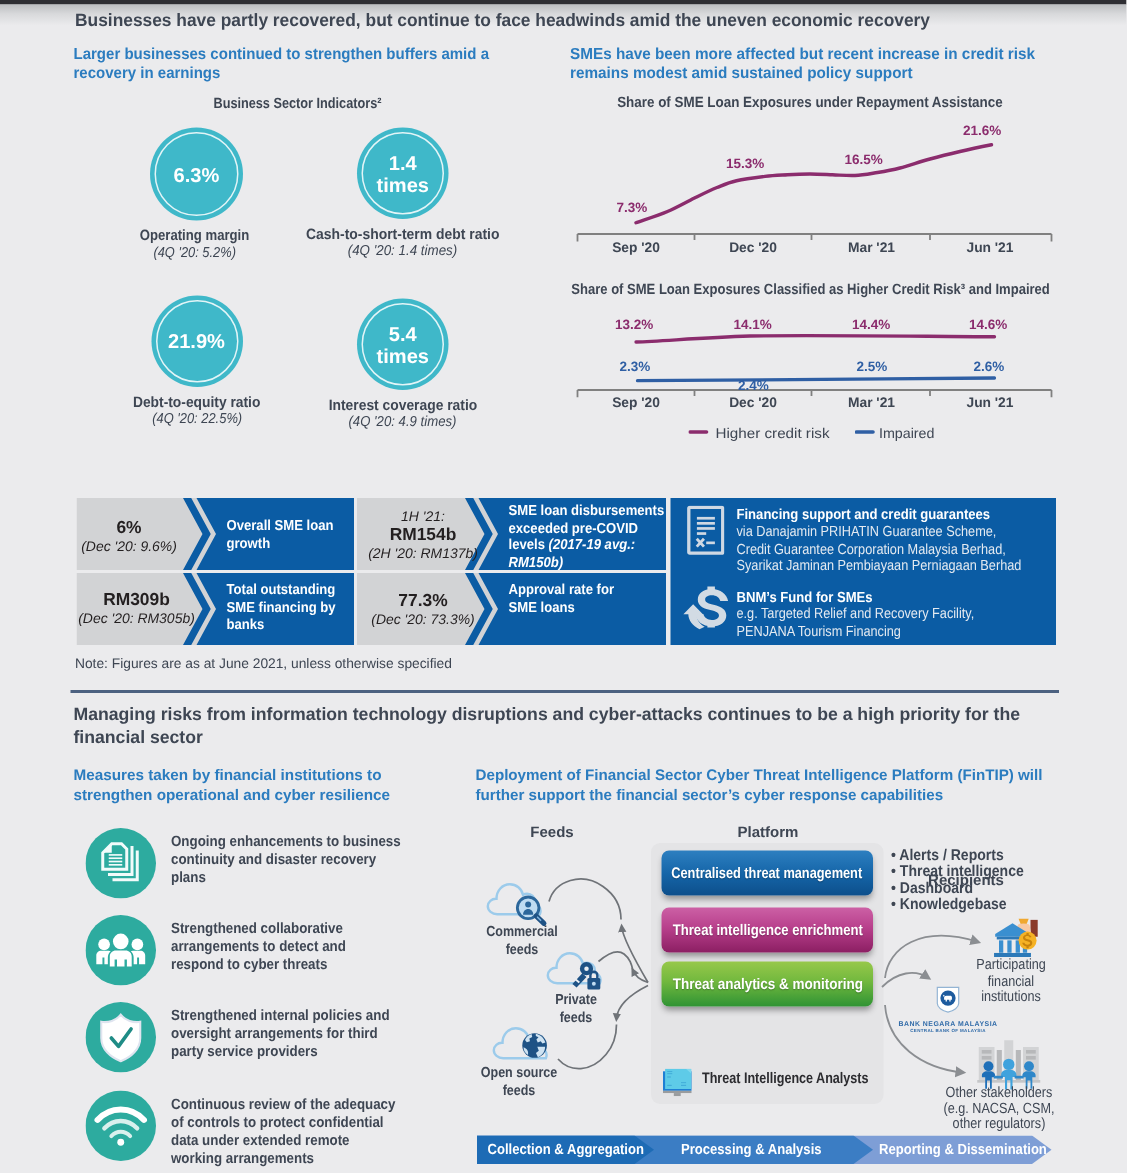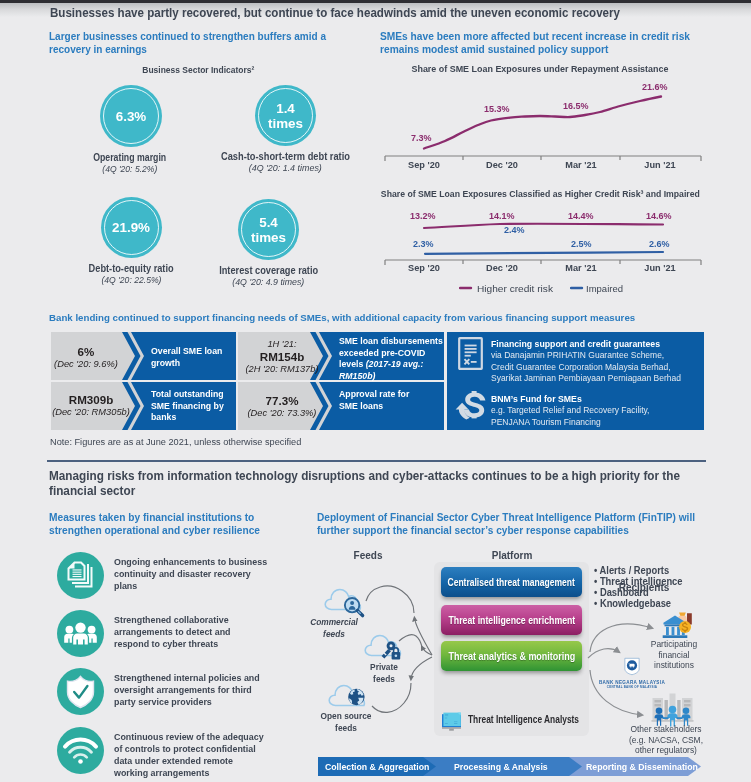--- a/index.html
+++ b/index.html
@@ -107,21 +107,21 @@
       <span>6.3%</span>
     </div>
     <div class="ind-lab ctr" style="margin-top:5px;width:84px;margin-left:-1px;">
         <span style="display: inline-block; transform-origin: center center; transform: scaleX(0.87573);">Operating margin</span>
       </div>
     <div class="ind-sub ctr" style="width:84px;margin-left:-1px;">
         <span style="display: inline-block; transform-origin: center center; transform: scaleX(0.8934);">(4Q '20: 5.2%)</span>
       </div>
   </div>
 
-  <div class="ind" style="left:218px;top:83px;width:135px;">
+  <div class="ind" style="left:201px;top:83px;width:135px;">
     <div class="circ" style="width:61px;height:61px;margin:2px auto 0;font-size:13.4px;flex-direction:column;">
       <span>1.4</span>
       <span>times</span>
     </div>
     <div class="ind-lab ctr" style="margin-top:5px;">
         <span style="display: inline-block; transform-origin: center center; transform: scaleX(0.92868);">Cash-to-short-term debt ratio</span>
       </div>
     <div class="ind-sub ctr">
         <span style="display: inline-block; transform-origin: center center; transform: scaleX(0.92846);">(4Q '20: 1.4 times)</span>
       </div>
@@ -184,39 +184,38 @@
     <path d="M 5,60 L 5,55 M 5,55 L 321,55 M 321,55 L 321,60" fill="none" stroke="#808080" stroke-width="1.2"></path>
     <path d="M 83,55 L 83,59 M 161,55 L 161,59 M 240,55 L 240,59" fill="none" stroke="#808080" stroke-width="1.2"></path>
   </svg>
 
   <div class="dlab p" style="left:410px;top:211px;">13.2%</div>
   <div class="dlab p" style="left:489px;top:211px;">14.1%</div>
   <div class="dlab p" style="left:568px;top:211px;">14.4%</div>
   <div class="dlab p" style="left:646px;top:211px;">14.6%</div>
 
   <div class="dlab b" style="left:413px;top:239px;">2.3%</div>
-  <div class="dlab b" style="left:492px;top:225px;margin-left:12px;">2.4%</div>
+  <div class="dlab b" style="left:492px;top:252px;">2.4%</div>
   <div class="dlab b" style="left:571px;top:239px;">2.5%</div>
   <div class="dlab b" style="left:649px;top:239px;">2.6%</div>
 
   <div class="xtick" style="left:396px;top:263px;width:56px;">Sep '20</div>
   <div class="xtick" style="left:474px;top:263px;width:56px;">Dec '20</div>
   <div class="xtick" style="left:553px;top:263px;width:56px;">Mar '21</div>
   <div class="xtick" style="left:632px;top:263px;width:56px;">Jun '21</div>
 
   <svg class="abs" style="left:459px;top:285px;" width="14" height="6">
     <line x1="1" y1="3" x2="12" y2="3" stroke="#8b2c6d" stroke-width="2.4" stroke-linecap="round"></line>
   </svg>
   <div class="legitem" style="left: 477px; top: 283px; width: 120px; white-space: nowrap; display: block; transform: scaleX(1.08041); transform-origin: left top;">Higher credit risk</div>
   <svg class="abs" style="left:570px;top:285px;" width="14" height="6">
     <line x1="1" y1="3" x2="12" y2="3" stroke="#2f5fa4" stroke-width="2.4" stroke-linecap="round"></line>
   </svg>
   <div class="legitem" style="left: 586px; top: 283px; width: 100px; white-space: nowrap; display: block; transform: scaleX(1.01413); transform-origin: left top;">Impaired</div>
 
-  <div class="abs sub-head" style="left:49px;top:311px;width:610px;white-space:nowrap;font-size:9.7px;"><span class="narrow">Bank lending continued to support financing needs of SMEs, with additional capacity from various financing support measures</span></div>
 
   <svg class="abs" style="left:51px;top:332px;" width="394" height="48" viewBox="0 0 394 48">
     <rect x="0" y="0" width="185" height="48" fill="#d2d3d5"></rect>
     <rect x="187" y="0" width="206" height="48" fill="#d2d3d5"></rect>
     <path d="M 71,0 L 84,24 L 71,48 L 76.5,48 L 89.5,24 L 76.5,0 Z" fill="#0b5ca4"></path>
     <path d="M 80,0 L 185,0 L 185,48 L 80,48 L 93,24 Z" fill="#0b5ca4"></path>
     <path d="M 259,0 L 272,24 L 259,48 L 264.5,48 L 277.5,24 L 264.5,0 Z" fill="#0b5ca4"></path>
     <path d="M 268,0 L 393,0 L 393,48 L 268,48 L 281,24 Z" fill="#0b5ca4"></path>
   </svg>
 
@@ -407,21 +406,21 @@
   <svg class="abs" style="left:322px;top:586px;" width="46" height="34" viewBox="0 0 46 34">
     <path d="M 9.5,23.5 C 6.0,23.5 3.2,21.1 3.2,18.2 C 3.2,15.3 5.8,13.0 9.0,13.2 C 9.0,7.8 12.8,3.5 17.9,3.5 C 22.2,3.5 25.8,6.5 26.7,10.6 C 27.5,10.1 28.4,9.8 29.4,9.8 C 32.3,9.8 34.6,12.1 34.6,15.0 C 34.6,15.5 34.5,16.0 34.4,16.5 C 36.7,17.0 38.4,19.0 38.4,21.4 C 38.4,22.1 38.2,22.8 37.9,23.5 Z" fill="none" stroke="#9ccbeb" stroke-width="1.6"></path>
     <circle cx="30.1" cy="19.2" r="7.2" fill="#bfdcf2" stroke="#2c679b" stroke-width="1.9"></circle>
     <g fill="#2c679b">
       <circle cx="30.1" cy="17.0" r="2.0"></circle>
       <path d="M 26.7,23.8 C 26.7,21.5 28.2,20.0 30.1,20.0 C 32.0,20.0 33.5,21.5 33.5,23.8 Z"></path>
     </g>
     <path d="M 35.4,24.6 L 40.6,29.6" stroke="#1e5285" stroke-width="3.4" stroke-linecap="round"></path>
     <path d="M 36.4,25.5 L 38.4,27.5" stroke="#7fb2dd" stroke-width="1.1" stroke-linecap="round"></path>
   </svg>
-  <div class="abs feedlab" style="left:294px;top:616px;width:80px;font-style:italic;">
+  <div class="abs feedlab" style="left:308px;top:616px;width:80px;">
     <div>Commercial</div>
     <div>feeds</div>
   </div>
 
   <svg class="abs" style="left:362px;top:632px;" width="46" height="34" viewBox="0 0 46 34">
     <path d="M 9.5,23.5 C 6.0,23.5 3.2,21.1 3.2,18.2 C 3.2,15.3 5.8,13.0 9.0,13.2 C 9.0,7.8 12.8,3.5 17.9,3.5 C 22.2,3.5 25.8,6.5 26.7,10.6 C 27.5,10.1 28.4,9.8 29.4,9.8 C 32.3,9.8 34.6,12.1 34.6,15.0 C 34.6,15.5 34.5,16.0 34.4,16.5 C 36.7,17.0 38.4,19.0 38.4,21.4 C 38.4,22.1 38.2,22.8 37.9,23.5 Z" fill="none" stroke="#9ccbeb" stroke-width="1.6"></path>
     <g fill="#1e5285">
       <circle cx="29.0" cy="13.8" r="4.4"></circle>
       <circle cx="29.0" cy="13.8" r="1.5" fill="#e9eef3"></circle>
       <path d="M 26.2,16.9 L 19.6,24.0 L 22.4,26.4 L 29.0,19.3 Z"></path>

